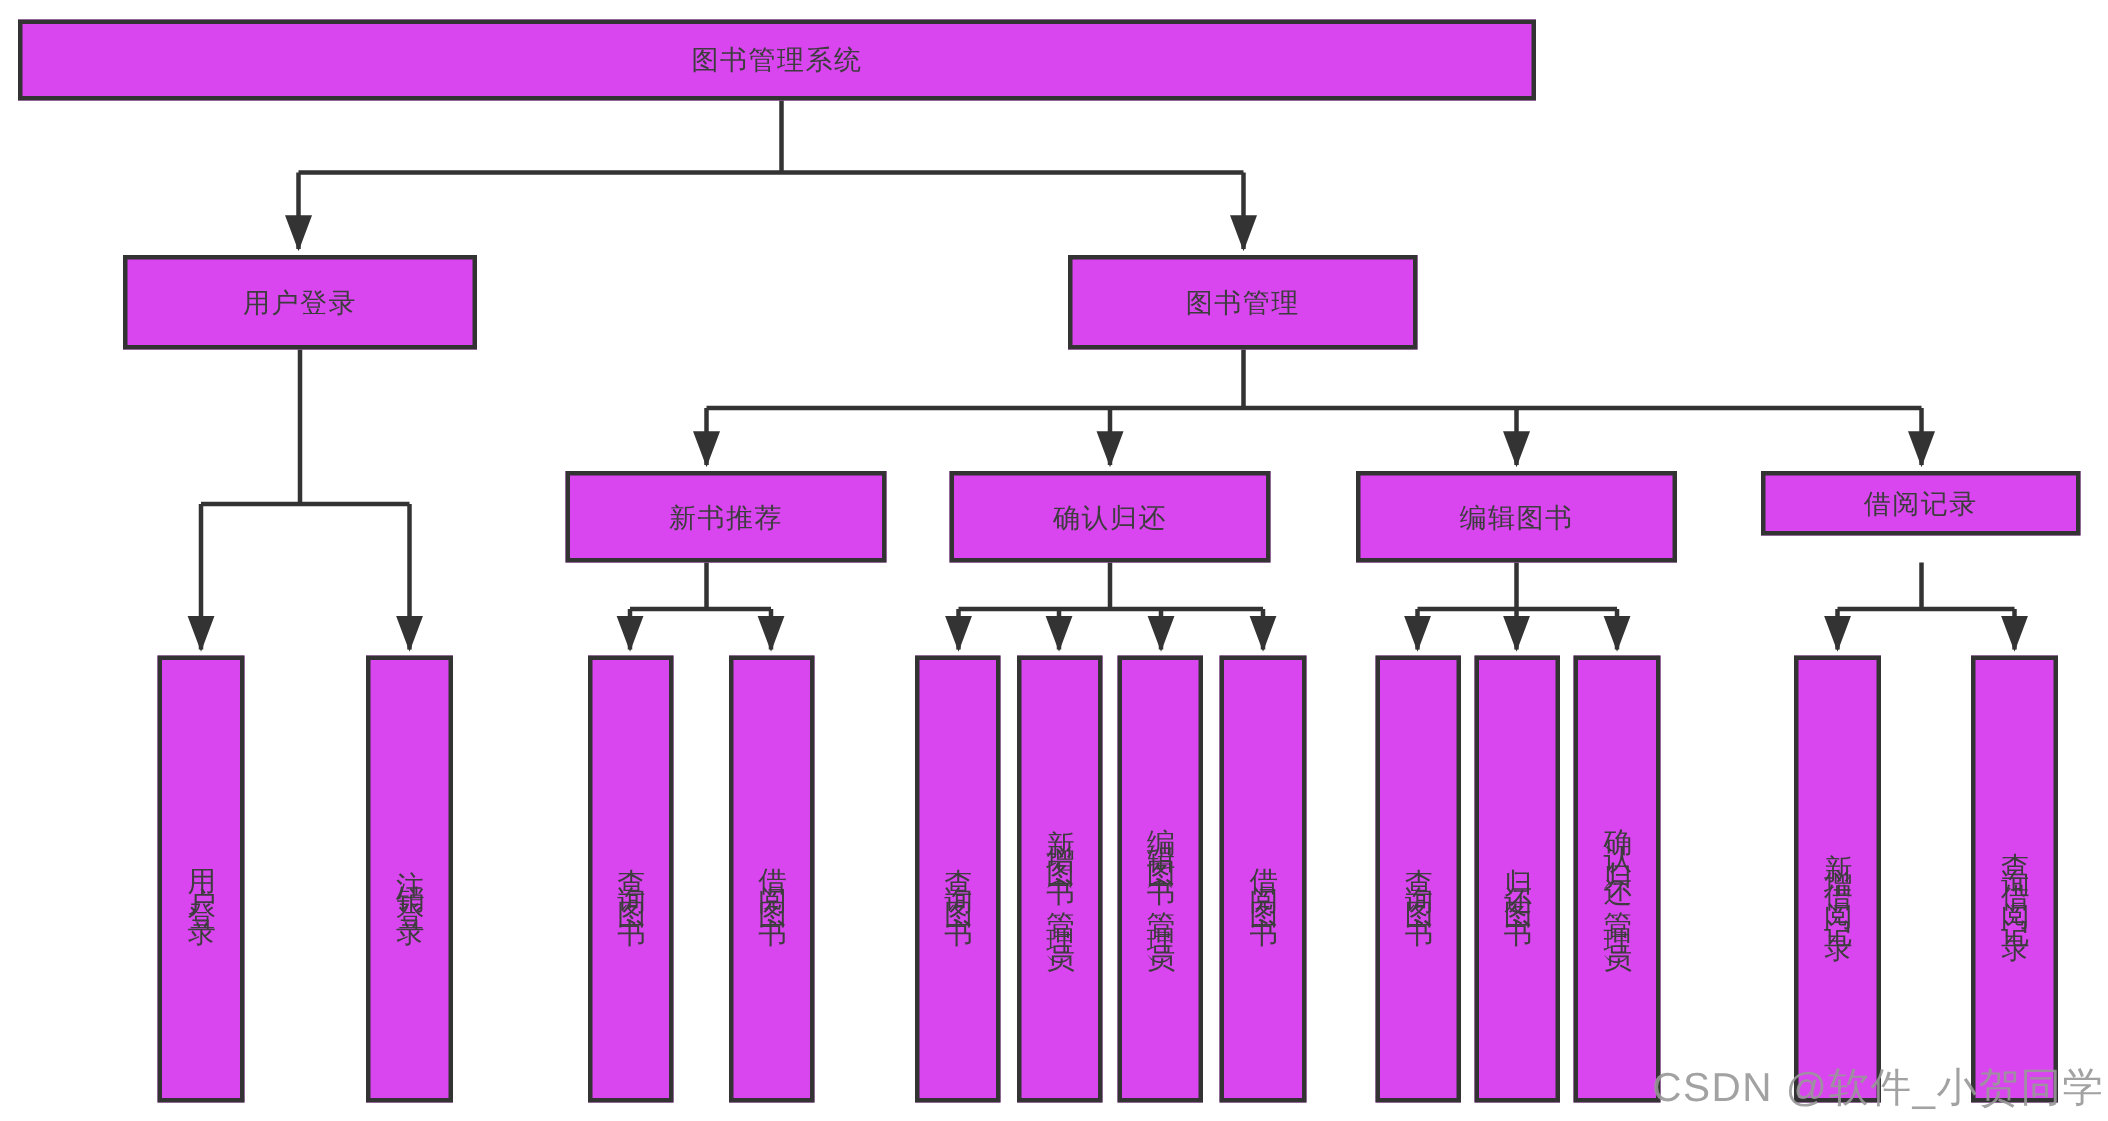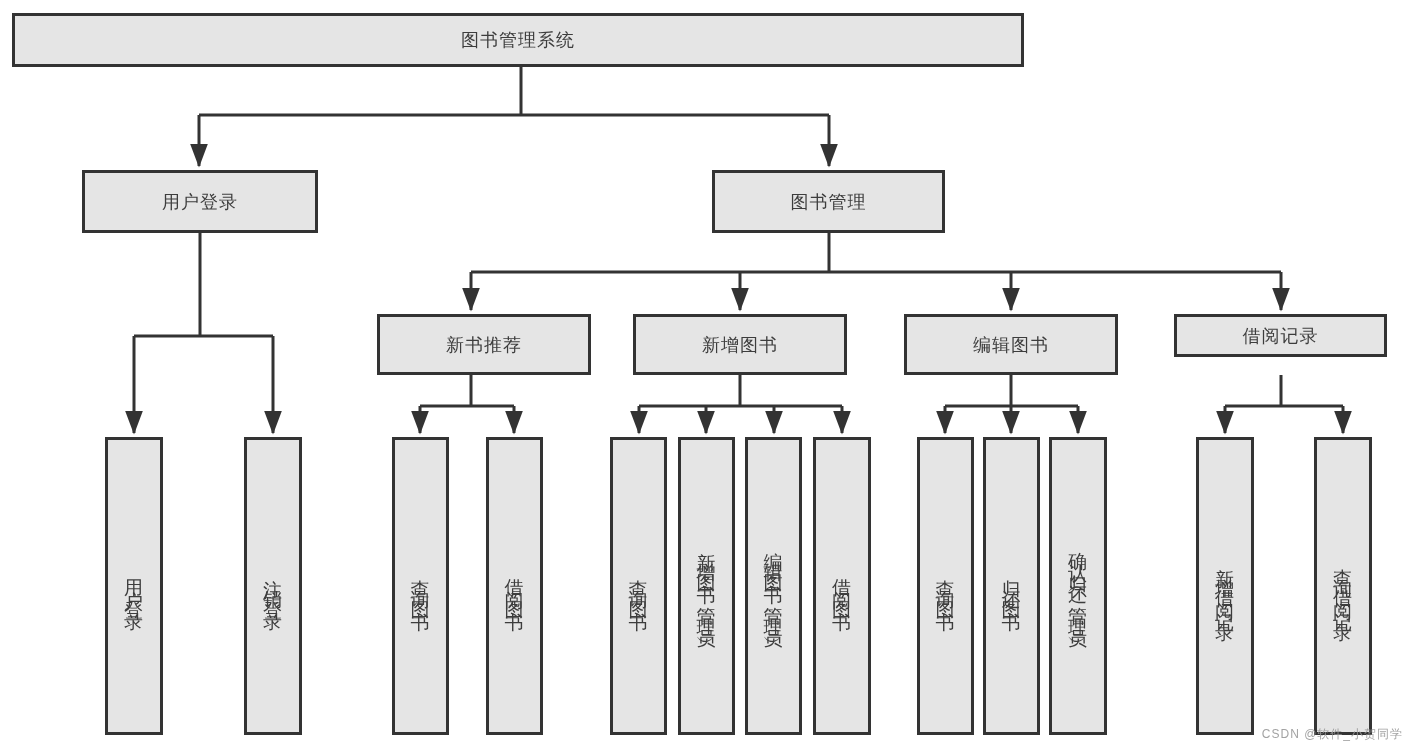--- a/index.html
+++ b/index.html
@@ -7,21 +7,21 @@
     position:relative;
     width:1405px;height:747px;
     background:#fff;
     font-family:"Liberation Sans","DejaVu Sans",sans-serif;
     overflow:hidden;
   }
   svg.connectors{position:absolute;left:0;top:0;z-index:1;}
   .box{
     position:absolute;
     box-sizing:border-box;
-    background:#e5e5e5;
+    background:#d946ef;
     border:3px solid #333;
     display:flex;align-items:center;justify-content:center;
     z-index:2;
     color:#3d3d3d;
   }
   .box.h span{
     font-size:18px;
     letter-spacing:1px;
     white-space:nowrap;
   }
@@ -30,21 +30,21 @@
     text-orientation:mixed;
     font-size:19px;
     letter-spacing:11px;
     line-height:1;
     white-space:nowrap;
   }
   .watermark{
     position:absolute;
     right:2px;bottom:4px;
     z-index:3;
-    font-size:12px;
+    font-size:27px;
     color:rgba(152,152,152,0.9);
     letter-spacing:1px;
     white-space:nowrap;
   }
 </style>
 </head>
 <body>
 
 <div id="stage">
 
@@ -99,21 +99,21 @@
     <span>用户登录</span>
   </div>
   <div class="box h" style="left:712px;top:170px;width:233px;height:63px">
     <span>图书管理</span>
   </div>
 
   <div class="box h" style="left:377px;top:314px;width:214px;height:61px">
     <span>新书推荐</span>
   </div>
   <div class="box h" style="left:633px;top:314px;width:214px;height:61px">
-    <span>新增图书</span>
+    <span>确认归还</span>
   </div>
   <div class="box h" style="left:904px;top:314px;width:214px;height:61px">
     <span>编辑图书</span>
   </div>
   <div class="box h" style="left:1174px;top:314px;width:213px;height:43px">
     <span>借阅记录</span>
   </div>
 
   <div class="box v" style="left:105px;top:437px;width:58px;height:298px">
     <span>用户登录</span>

